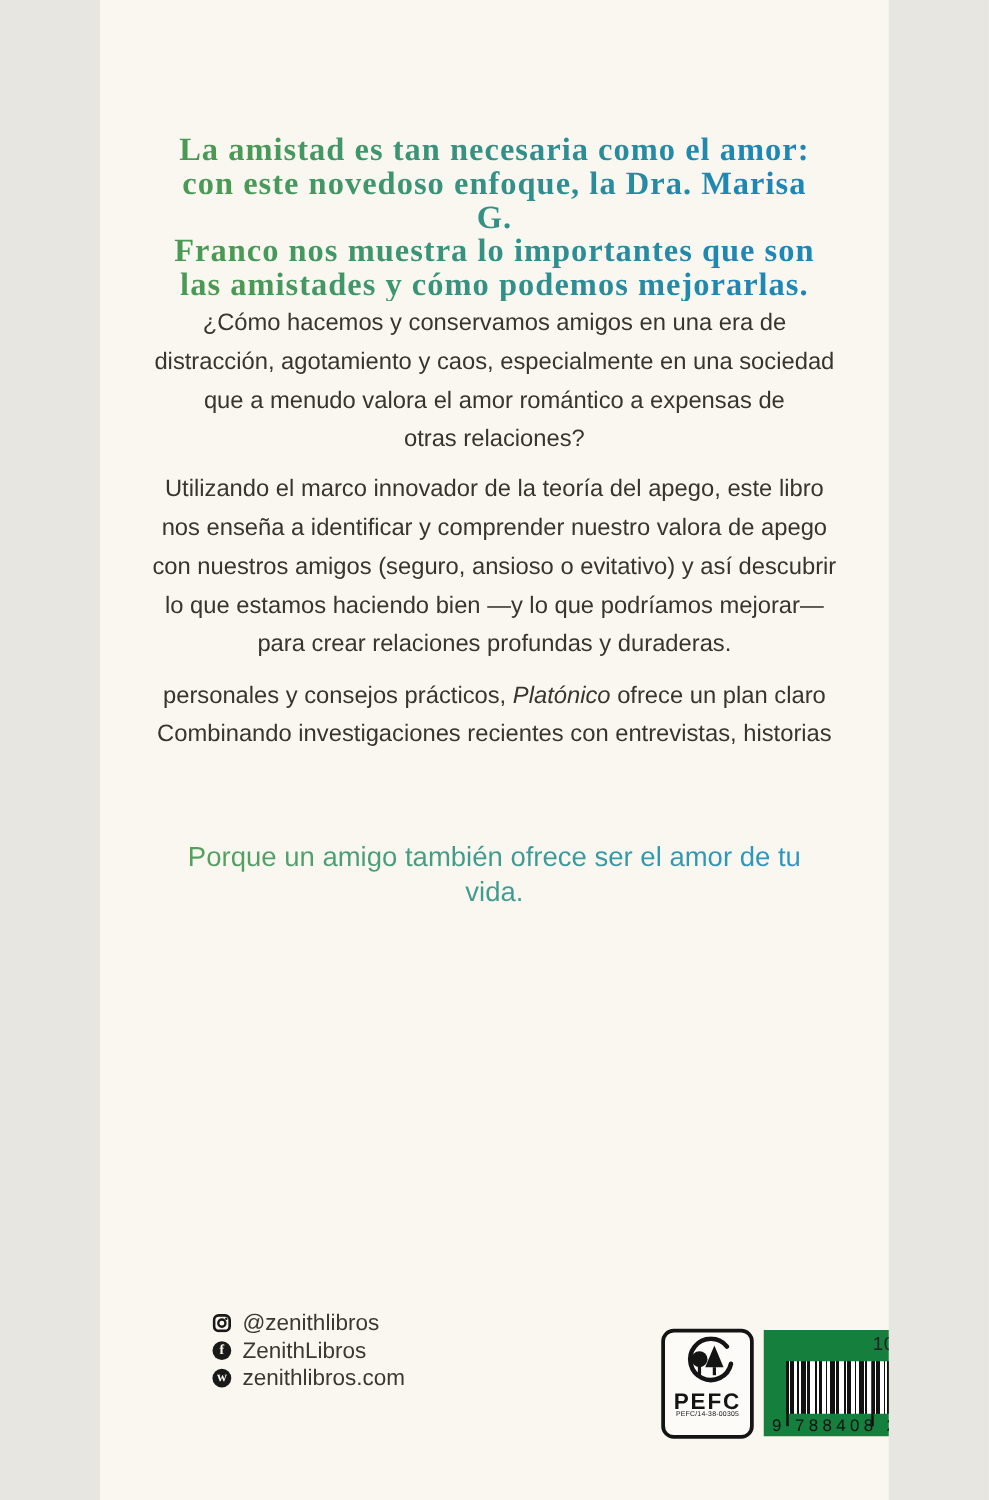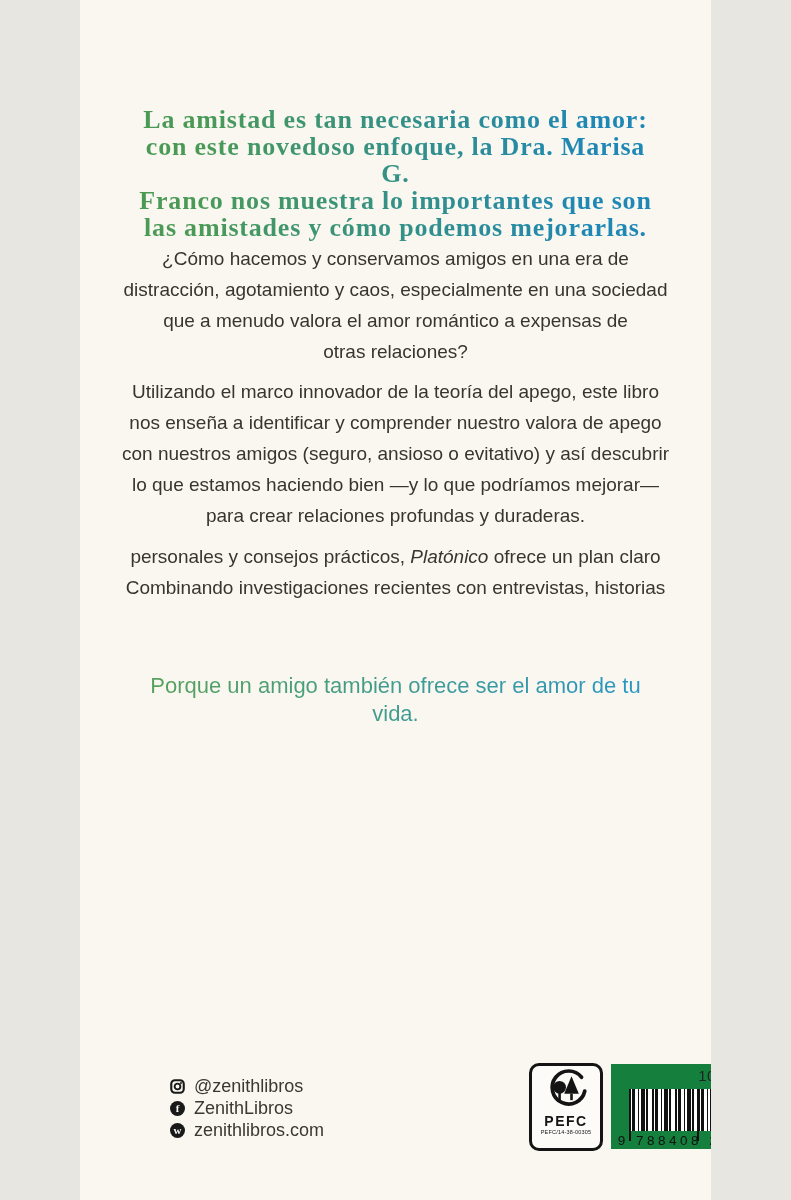--- a/index.html
+++ b/index.html
@@ -41,21 +41,21 @@
   .tagline{
     position:absolute;top:672px;left:45px;right:45px;
     text-align:center;
     font-size:22px;line-height:28px;
     background:linear-gradient(90deg,#56a05e 8%,#2b96c0 92%);
     -webkit-background-clip:text;background-clip:text;
     color:transparent;
   }
   
   .social{
-    position:absolute;left:90px;top:1076px;
+    position:absolute;left:90px;top:1048px;
   }
   .social-row{
     display:flex;align-items:center;gap:9px;
     height:21px;margin-bottom:1px;
     font-size:18px;color:#3a3833;
   }
   .icon-circle{
     width:15px;height:15px;border-radius:50%;
     background:#191919;color:#f9f7f0;
     display:flex;align-items:center;justify-content:center;
@@ -67,21 +67,21 @@
   
   .pefc{
     position:absolute;left:449px;top:1063px;width:74px;height:88px;
     box-sizing:border-box;
     border:3px solid #141414;border-radius:10px;
     background:#fcfbf7;
     display:flex;flex-direction:column;align-items:center;
     padding-top:3px;
   }
   .pefc-name{
-    font-size:14px;font-weight:bold;letter-spacing:1.5px;
+    font-size:18px;font-weight:bold;letter-spacing:1.5px;
     color:#141414;line-height:14px;margin-top:1px;
   }
   .pefc-cert{
     font-size:5.5px;color:#141414;line-height:8px;letter-spacing:0.2px;
   }
   
   .barcode{
     position:absolute;left:531px;top:1064px;width:171px;height:85px;
     background:#15803d;
   }

